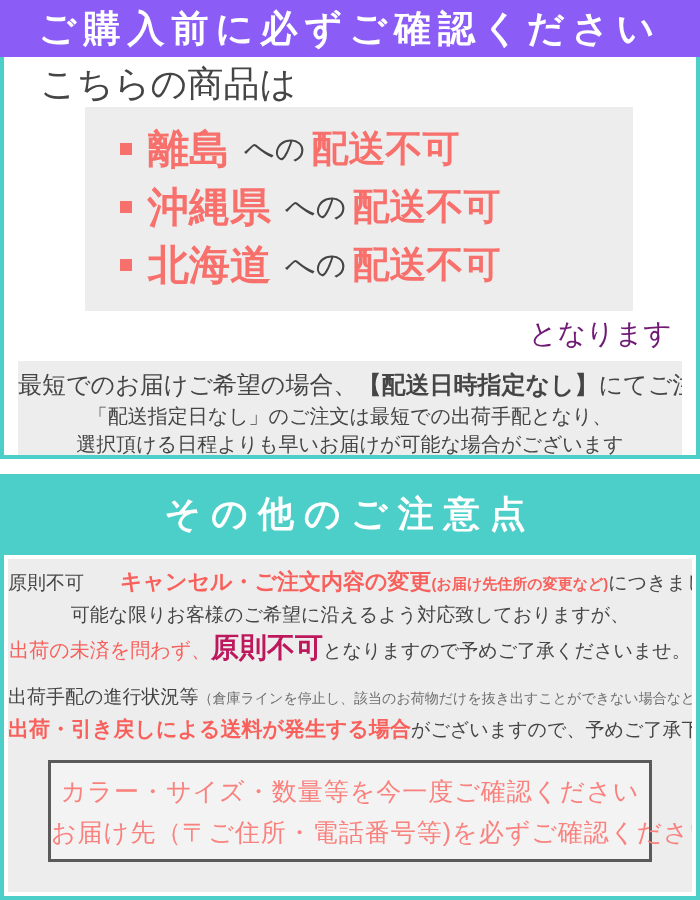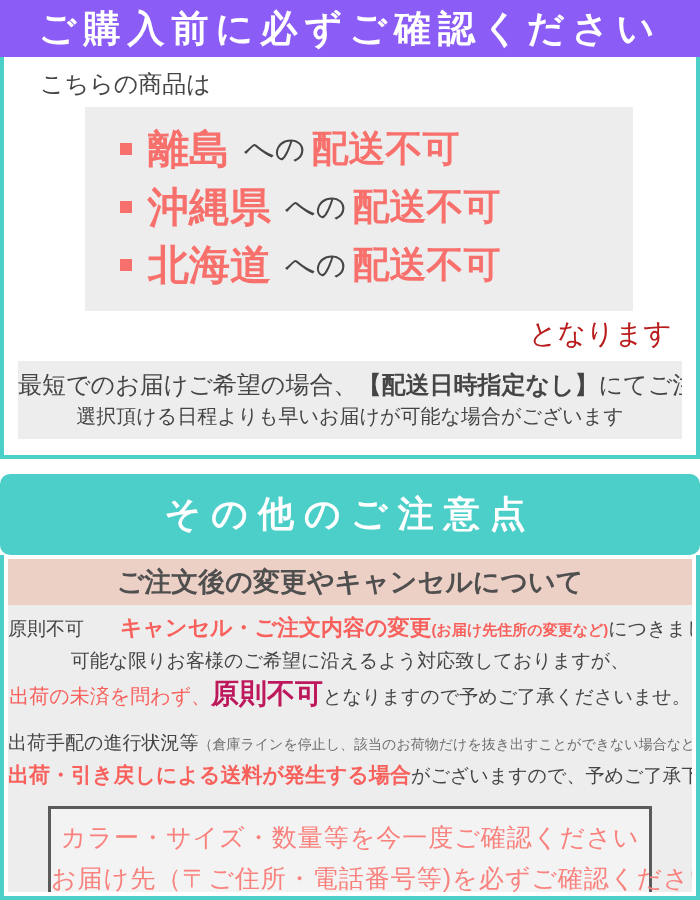--- a/index.html
+++ b/index.html
@@ -16,54 +16,54 @@
     height:57px; background:#8b5cf6; color:#fff;
     display:flex; align-items:center; justify-content:center;
     font-size:37px; font-weight:bold; letter-spacing:7px;
     white-space:nowrap;
   }
   .sec1-body {
     height:402px; border:4px solid #4CCFC8; border-top:none;
     background:#fff; padding-top:4px; overflow:hidden;
   }
   .intro {
-    font-size:24px; color:#454545; padding:6px 0 6px 36px;
+    font-size:36px; color:#454545; padding:6px 0 6px 36px;
     height:46px; line-height:34px;
   }
   .restrict-box {
     width:548px; margin-left:81px; height:204px;
     background:#EDEDED; padding:13px 0 0 35px;
   }
   .r-row { display:flex; align-items:center; height:58px; white-space:nowrap; }
   .sq {
     width:12px; height:12px; background:#F8706C; display:inline-block;
     margin-right:16px; flex:0 0 auto;
   }
   .r-place { color:#F8706C; font-weight:bold; font-size:41px; }
   .r-mid   { color:#454545; font-size:30px; margin:0 6px 0 14px;text-align:center; }
   .r-status{ color:#F8706C; font-weight:bold; font-size:37px; }
   .outro {
     text-align:right; padding-right:24px; font-size:28px;
-    height:46px; line-height:46px; color:#b91c1c;
+    height:46px; line-height:46px; color:#701a75;
   }
   .note-box {
     margin:4px 14px 0; background:#EDEDED; text-align:center;
     padding:7px 0 9px; overflow:hidden;
   }
   .note-l1 { font-size:24px; line-height:34px; color:#454545; white-space:nowrap; }
   .note-l1 strong { font-weight:bold; }
   .note-l2, .note-l3 { font-size:20px; line-height:28px; color:#454545; white-space:nowrap; }
 
   .sec-gap { height:15px; background:#fff; }
 
   
   .sec2-header {
     height:81px; background:#4CCFC8; color:#fff;
     display:flex; align-items:center; justify-content:center;
-    font-size:36px; font-weight:bold; letter-spacing:10px; white-space:nowrap;border-radius:10px;
+    font-size:36px; font-weight:bold; letter-spacing:10px; white-space:nowrap;
   }
   .sec2-body {
     height:345px; border:4px solid #4CCFC8; border-top:none;
     background:#fff; padding:4px; overflow:hidden;
   }
   .sec2-inner { background:#EDEDED; height:100%; overflow:hidden; }
   .cancel-header {
     height:46px; background:#ECD0C5; color:#4f4f4f;
     display:flex; align-items:center; justify-content:center;
     font-size:27px; font-weight:bold; white-space:nowrap;
@@ -118,33 +118,33 @@
           <span class="r-place">北海道</span>
           <span class="r-mid">への</span>
           <span class="r-status">配送不可</span>
         </div>
       </div>
 
       <div class="outro">となります</div>
 
       <div class="note-box">
         <div class="note-l1"><span>最短でのお届けご希望の場合、</span><strong>【配送日時指定なし】</strong><span>にてご注文下さい</span></div>
+        <div class="note-l2">「配送指定日なし」のご注文は最短での出荷手配となり、</div>
         <div class="note-l3">選択頂ける日程よりも早いお届けが可能な場合がございます</div>
       </div>
     </div>
   </section>
 
   <div class="sec-gap"></div>
 
   <section>
     <div class="sec2-header">その他のご注意点</div>
     <div class="sec2-body">
       <div class="sec2-inner">
 
-        <div class="cancel-header">ご注文後の変更やキャンセルについて</div>
 
         <div class="para p1">
           <div class="l1"><span class="d">原則不可</span><span class="rb1">キャンセル・ご注文内容の変更</span><span class="rbs">(お届け先住所の変更など)</span><span class="d">につきましては、</span></div>
           <div class="l2 d">可能な限りお客様のご希望に沿えるよう対応致しておりますが、</div>
           <div class="l3"><span class="r">出荷の未済を問わず、</span><span class="rbig">原則不可</span><span class="d">となりますので予めご了承くださいませ。</span></div>
         </div>
 
         <div class="para p2">
           <div class="l1"><span class="d">出荷手配の進行状況等</span><span class="sm">（倉庫ラインを停止し、該当のお荷物だけを抜き出すことができない場合など）</span></div>
           <div class="l2"><span class="rb2">出荷・引き戻しによる送料が発生する場合</span><span class="d">がございますので、予めご了承下さいませ。</span></div>

